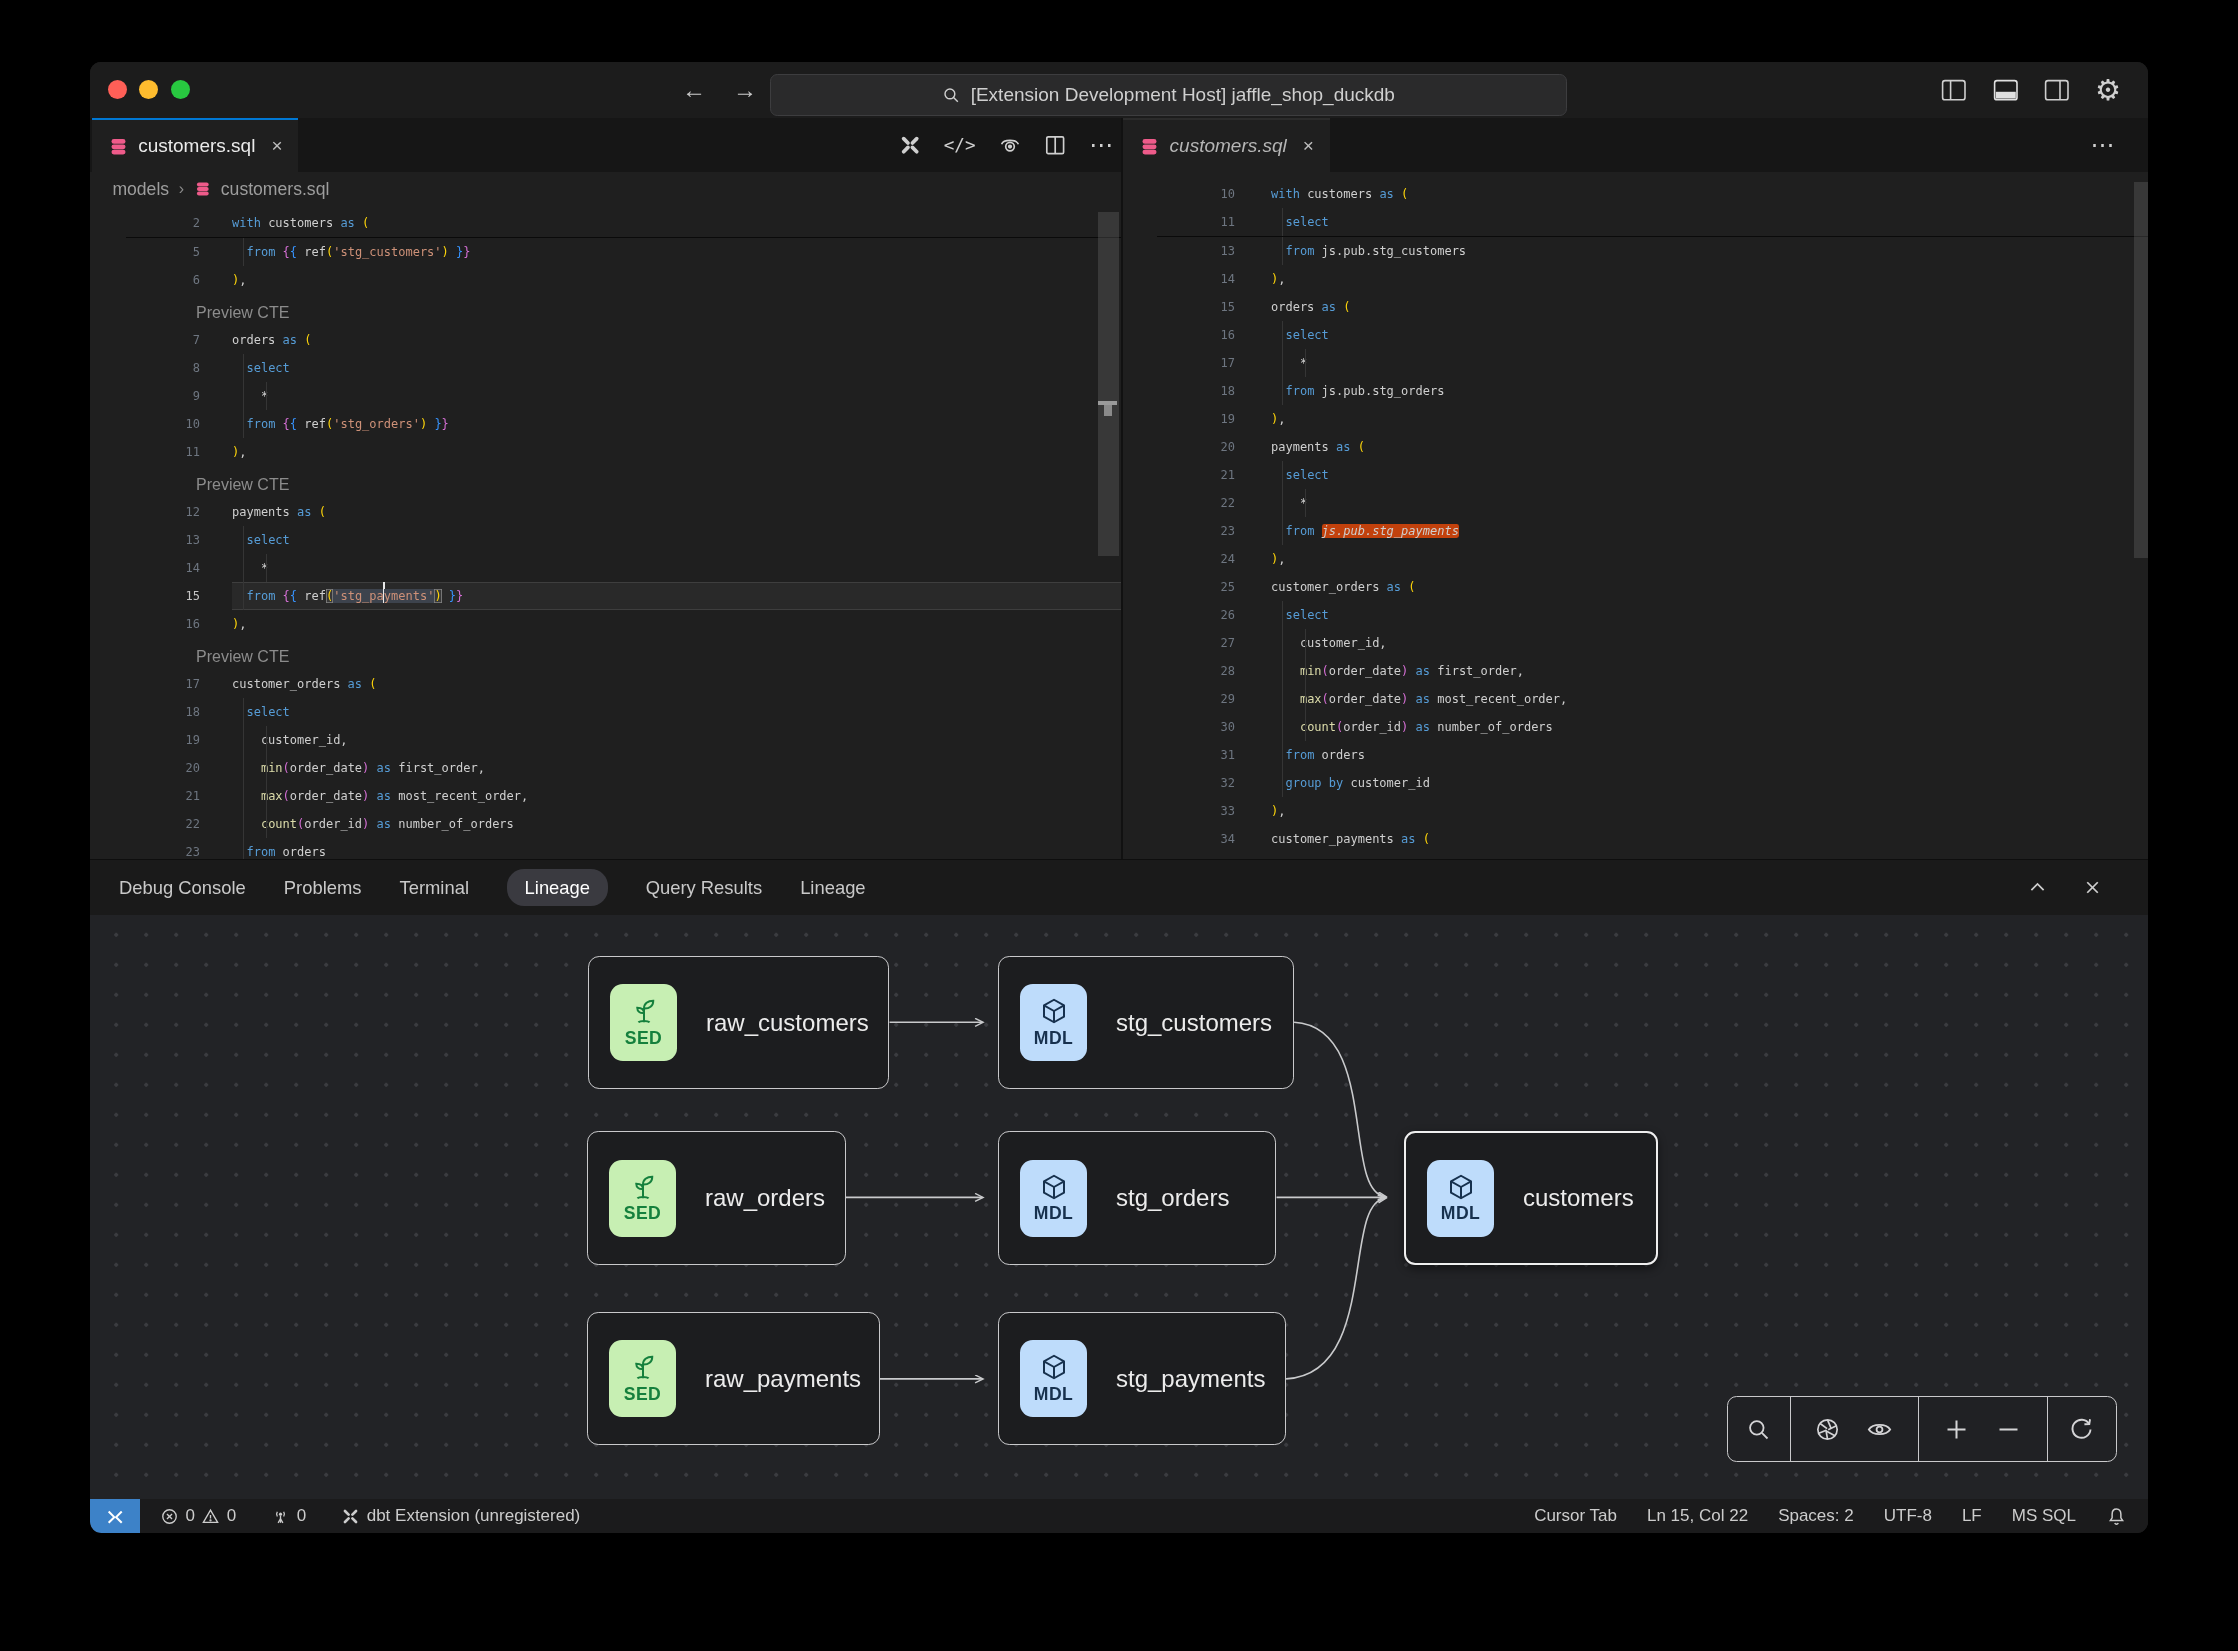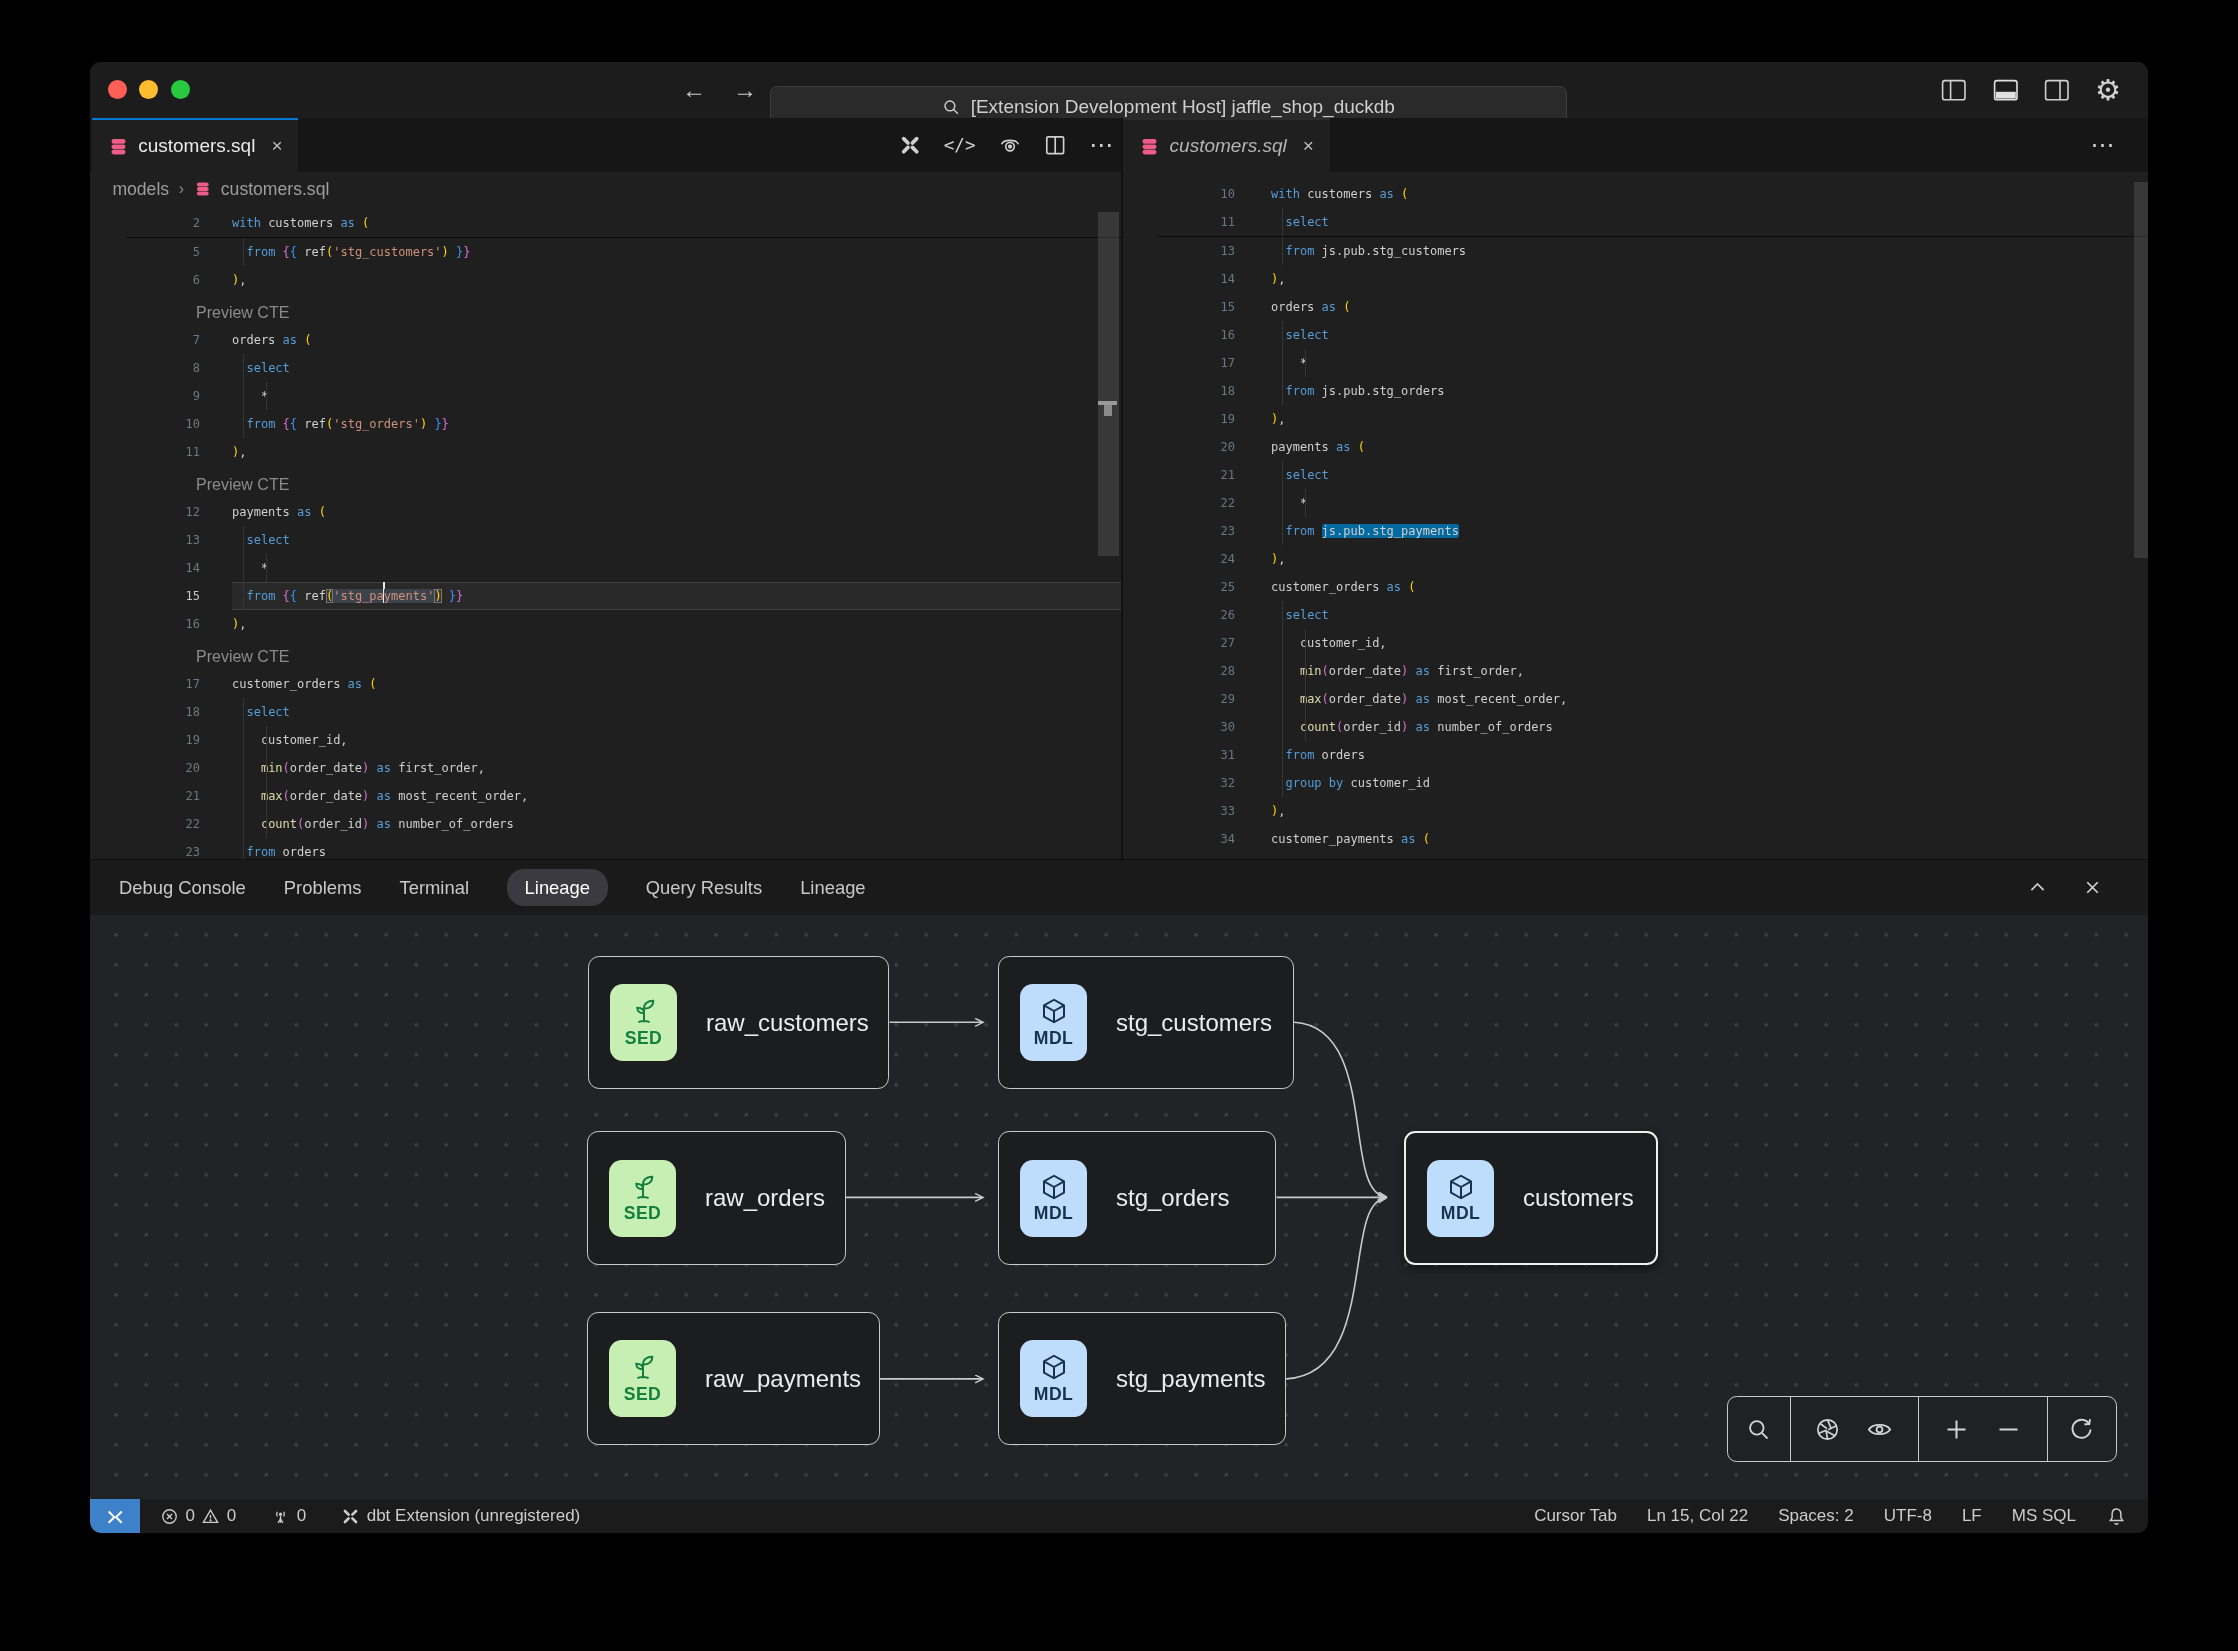--- a/index.html
+++ b/index.html
@@ -4,21 +4,21 @@
 <style>
   html,body{margin:0;padding:0;background:#000;}
   body{width:2239px;height:1652px;position:relative;font-family:"Liberation Sans",sans-serif;-webkit-font-smoothing:antialiased;}
   .window{position:absolute;left:90px;top:62px;width:2058px;height:1471px;background:#1f1f1f;border-radius:11.2px;overflow:hidden;box-shadow:0 19px 56px rgba(0,0,0,.7);}
 
   
   .titlebar{position:absolute;left:0;top:0;width:100%;height:56px;background:#1c1c1c;}
   .lights{position:absolute;left:17.6px;top:18.4px;display:flex;gap:12.8px;}
   .light{width:19px;height:19px;border-radius:50%;}
   .nav-arrows{position:absolute;left:592px;top:0;height:56px;display:flex;align-items:center;gap:27px;color:#c9c9c9;font-size:24px;}
-  .cmd-center{position:absolute;left:680px;top:24px;width:795px;height:40px;background:#2a2a2b;border:0.8px solid #3d3d3f;border-radius:7.2px;display:flex;align-items:center;justify-content:center;gap:9.6px;color:#cfcfcf;font-size:19px;}
+  .cmd-center{position:absolute;left:680px;top:12px;width:795px;height:40px;background:#2a2a2b;border:0.8px solid #3d3d3f;border-radius:7.2px;display:flex;align-items:center;justify-content:center;gap:9.6px;color:#cfcfcf;font-size:19px;}
   .tb-icons{position:absolute;right:27px;top:0;height:56px;display:flex;align-items:center;gap:25.6px;color:#cfcfcf;}
   .gear{font-size:29px;line-height:1;color:#cfcfcf;}
 
   
   .tabstrip{position:absolute;left:0;top:56px;width:100%;height:54px;background:#161616;}
   .tab{position:absolute;top:0;height:54px;display:flex;align-items:center;gap:9.6px;padding:0 16px;background:#1f1f1f;box-sizing:border-box;}
   .tab.focused{border-top:2.4px solid #0078d4;}
   .tab.preview{border-top:2.4px solid #2b2b2b;}
   .tab .lbl{font-size:19px;color:#eaeaea;}
   .tab.preview .lbl{font-style:italic;color:#b5b5b5;}
@@ -40,21 +40,21 @@
   .crow .num{width:106px;padding-right:32px;box-sizing:border-box;text-align:right;color:#6e7681;flex:none;}
   .ed-right .crow .num{width:114px;padding-right:36px;}
   .crow .code{flex:1;white-space:pre;position:relative;color:#cfcfcf;}
   .crow.sticky-last{border-bottom:1.6px solid #0a0a0a;}
   .crow.current .num{color:#c6c6c6;}
   .crow.current .code{background:#292929;box-shadow:inset 0 0.8px 0 #454545,inset 0 -0.8px 0 #454545;}
   .lens{height:32px;line-height:38px;padding-left:106px;color:#8c8c8c;font-family:"Liberation Sans",sans-serif;font-size:16px;}
   .gd{position:absolute;top:0;width:0.8px;height:100%;background:#353535;}
   .kw{color:#569cd6;} .pl{color:#cfcfcf;} .fn{color:#dcdcaa;} .str{color:#ce9178;}
   .p1{color:#ffd60a;} .p2{color:#d670d6;} .p3{color:#3794ff;}
-  .hl{background:#0369a1;border-radius:2.4px;}
+  .hl{background:#c2410c;border-radius:2.4px;font-style:italic;}
   .sel{background:#3d434d;}
   .bm{box-shadow:inset 0 0 0 0.8px #848484;background:rgba(255,255,255,.07);}
   .cursor{display:inline-block;width:2.4px;height:21px;background:#e8e8e8;vertical-align:-3.2px;margin:0 -1.2px;}
   .scroll-slider{position:absolute;background:rgba(121,121,121,.28);}
   .ovr-marker-bar{position:absolute;left:1008px;top:339px;width:19px;height:4px;background:#9a9a9a;}
   .ovr-marker-stem{position:absolute;left:1014px;top:343px;width:8px;height:11.2px;background:#8a8a8a;}
 
   
   .panelbar{position:absolute;left:0;top:797px;width:100%;height:56px;background:#1a1a1a;border-top:0.8px solid #0e0e0e;display:flex;align-items:center;gap:38px;padding-left:29px;box-sizing:border-box;}
   .ptab{font-size:18.4px;color:#c9c9c9;}

